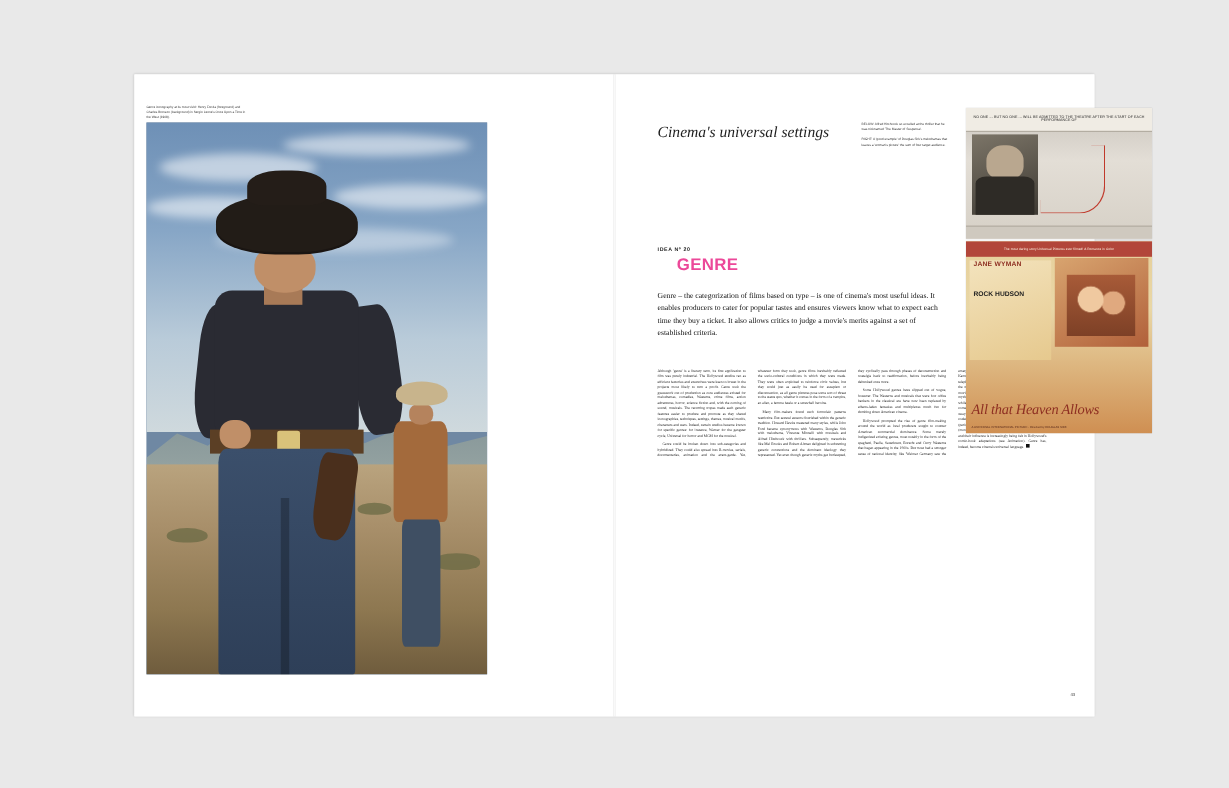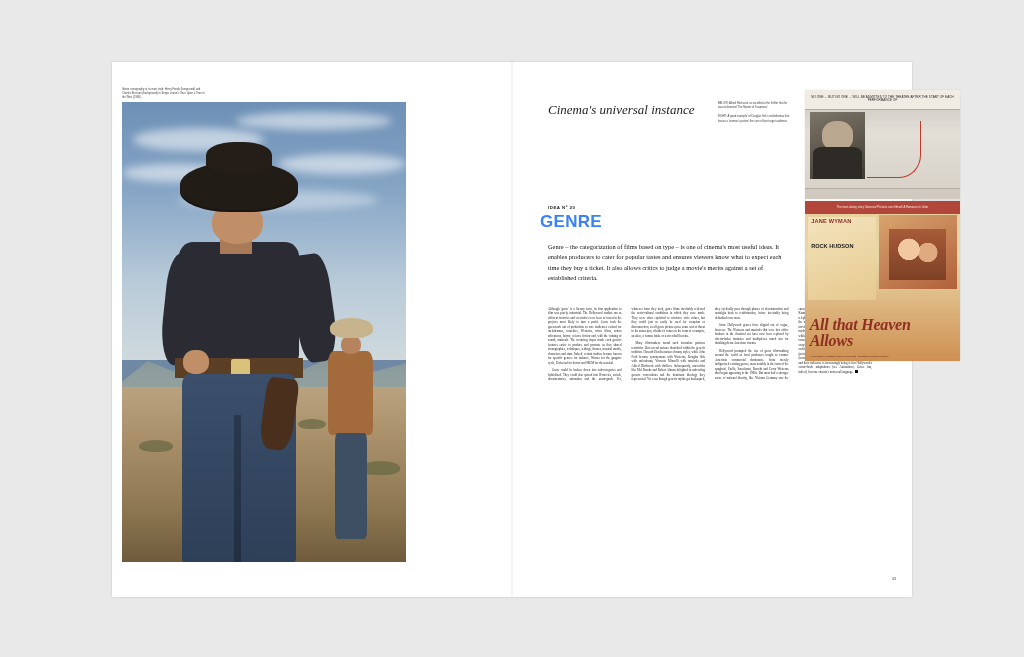--- a/index.html
+++ b/index.html
@@ -226,27 +226,27 @@
     left: 36px;
     top: 143px;
     font-family: "Liberation Sans", sans-serif;
     font-size: 4.4px;
     letter-spacing: 0.5px;
     color: #222;
     font-weight: bold;
   }
   .idea-title {
     position:absolute;
-    left: 28px;
+    left: 52px;
     top: 150px;
     font-family: "Liberation Sans", sans-serif;
-    font-size: 17px;
+    font-size: 14px;
     font-weight: bold;
     letter-spacing: 0.3px;
-    color: #3b82f6;
+    color: #ec4899;
   }
   .standfirst {
     position:absolute;
     left: 36px;
     top: 180px;
     width: 244px;
     font-family: "Liberation Serif", serif;
     font-size: 6.4px;
     line-height: 1.62;
     color: #111;
@@ -380,22 +380,22 @@
   }
   .hv-couple {
     position:absolute; left:12%; top:18%; width:74%; height:70%;
     background: radial-gradient(circle at 35% 40%, #f0c9a0 0 22%, transparent 23%),
                 radial-gradient(circle at 68% 46%, #e0a97f 0 20%, transparent 21%),
                 linear-gradient(180deg, #a85b38, #7d4026);
   }
   .hv-title {
     position:absolute; left:3%; bottom:8%; width:94%;
     font-family:"Liberation Serif", serif;
-    font-style:italic; font-weight:bold;
-    color:#8e2f22; font-size:16px; line-height:0.98;
+    font-style:italic; font-weight:normal;
+    color:#8e2f22; font-size:12px; line-height:0.98;
     letter-spacing:-0.2px;
   }
   .hv-credit {
     position:absolute; left:3%; bottom:2%; width:94%;
     font-family:"Liberation Sans", sans-serif;
     font-size:2.4px; color:#5a2b1c;
   }
 </style>
 </head>
 <body>
@@ -440,21 +440,21 @@
           <div class="bodyB"></div>
           <div class="faceB"></div>
           <div class="hatB"></div>
           <div class="legB"></div>
         </div>
       </div>
     </div>
 
     <div class="page page-right">
       <div class="rp">
-        <div class="headline">Cinema's universal instance</div>
+        <div class="headline">Cinema's universal settings</div>
 
         <div class="sidenote">
           <p>BELOW: Alfred Hitchcock so excelled at the thriller that he was nicknamed 'The Master of Suspense'.</p>
           <p>RIGHT: A 'good example' of Douglas Sirk's melodramas that leaves a 'woman's picture' the sum of four target audience.</p>
         </div>
 
         <div class="idea-label">IDEA Nº 20</div>
         <div class="idea-title">GENRE</div>
 
         <div class="standfirst">Genre – the categorization of films based on type – is one of cinema's most useful ideas. It enables producers to cater for popular tastes and ensures viewers know what to expect each time they buy a ticket. It also allows critics to judge a movie's merits against a set of established criteria.</div>

